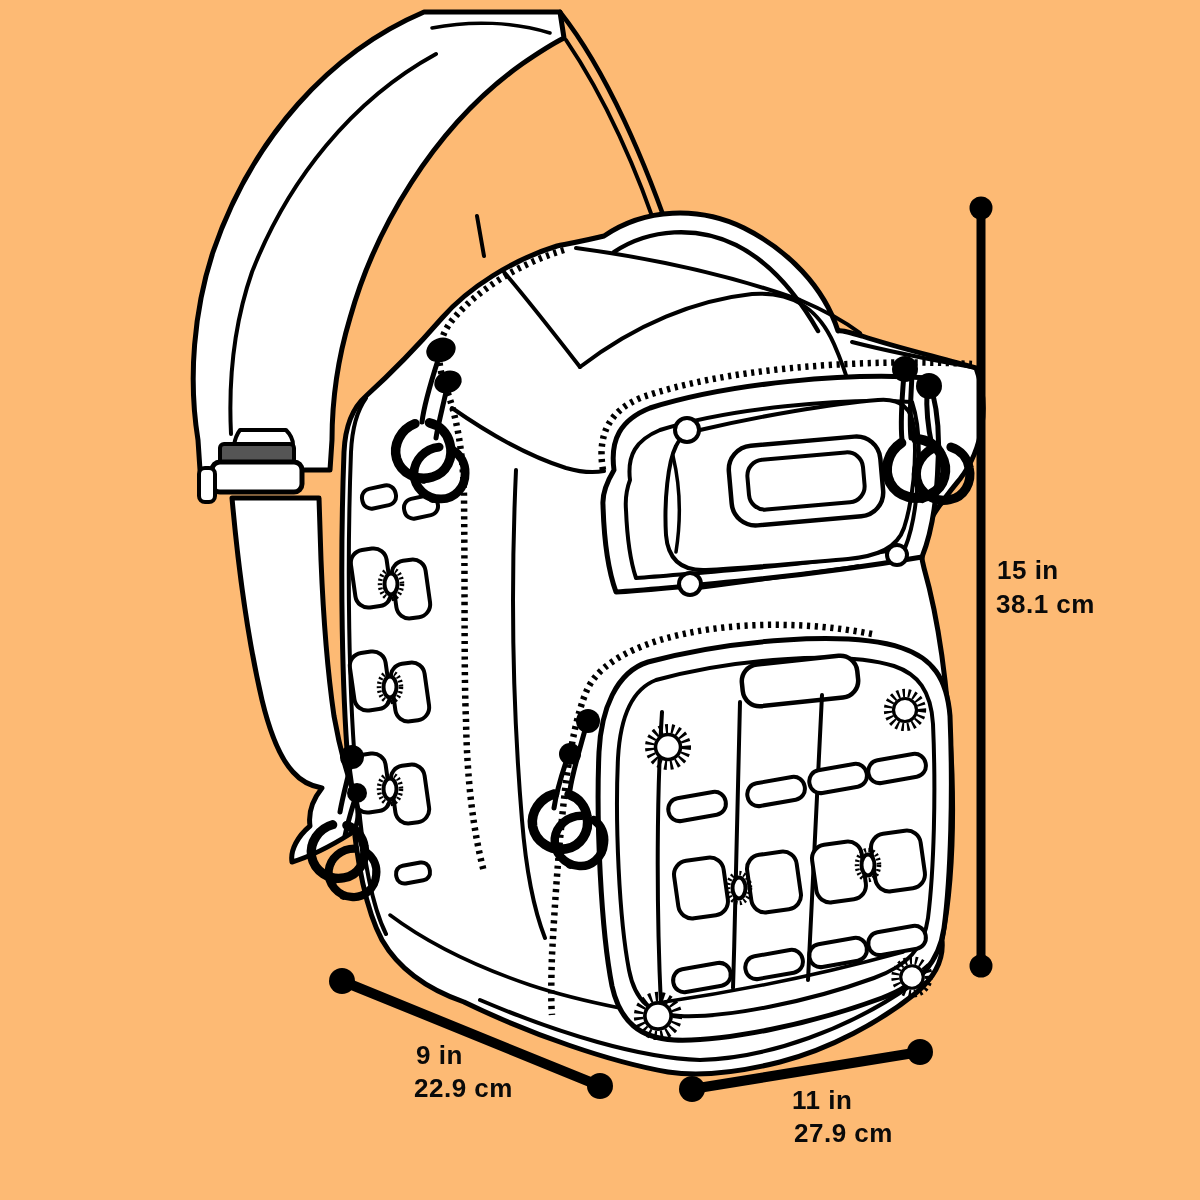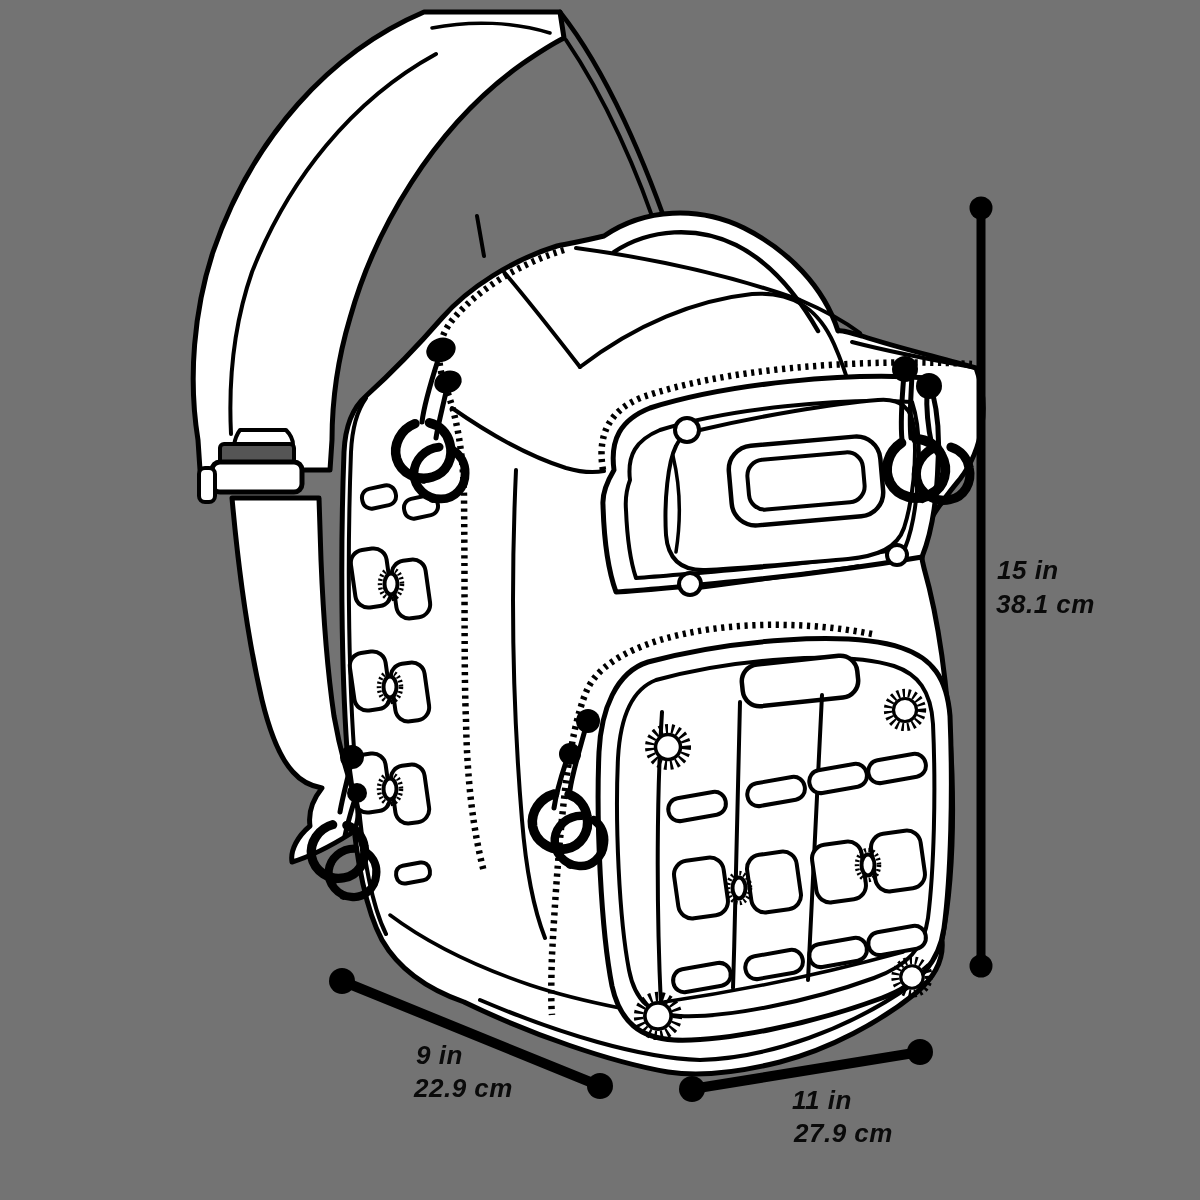--- a/index.html
+++ b/index.html
@@ -1,16 +1,16 @@
 <!DOCTYPE html>
 <html><head>
 <meta charset="utf-8">
 <style>
   html,body{margin:0;padding:0;background:#fff;}
-  .canvas{width:1200px;height:1200px;position:relative;background:#737373;overflow:hidden;font-style:italic;}
+  .canvas{width:1200px;height:1200px;position:relative;background:#fdba74;overflow:hidden;}
   svg{display:block;}
   .ln{fill:none;stroke:#000;stroke-linecap:round;stroke-linejoin:round;}
   .w5{stroke-width:5;} .w45{stroke-width:4.5;} .w4{stroke-width:4;} .w35{stroke-width:3.5;}
   .fw{fill:#fff;stroke:#000;stroke-linejoin:round;}
   .blk{fill:#000;stroke:none;}
   .zip{fill:none;stroke:#000;stroke-width:6.5;stroke-dasharray:3.2 4.6;stroke-linecap:butt;}
   .dim{stroke:#000;stroke-linecap:round;}
   .dim-label{font-family:"Liberation Sans","DejaVu Sans",sans-serif;font-weight:700;font-size:26px;fill:#0a0a0a;letter-spacing:.5px;}
 </style>
 </head>

